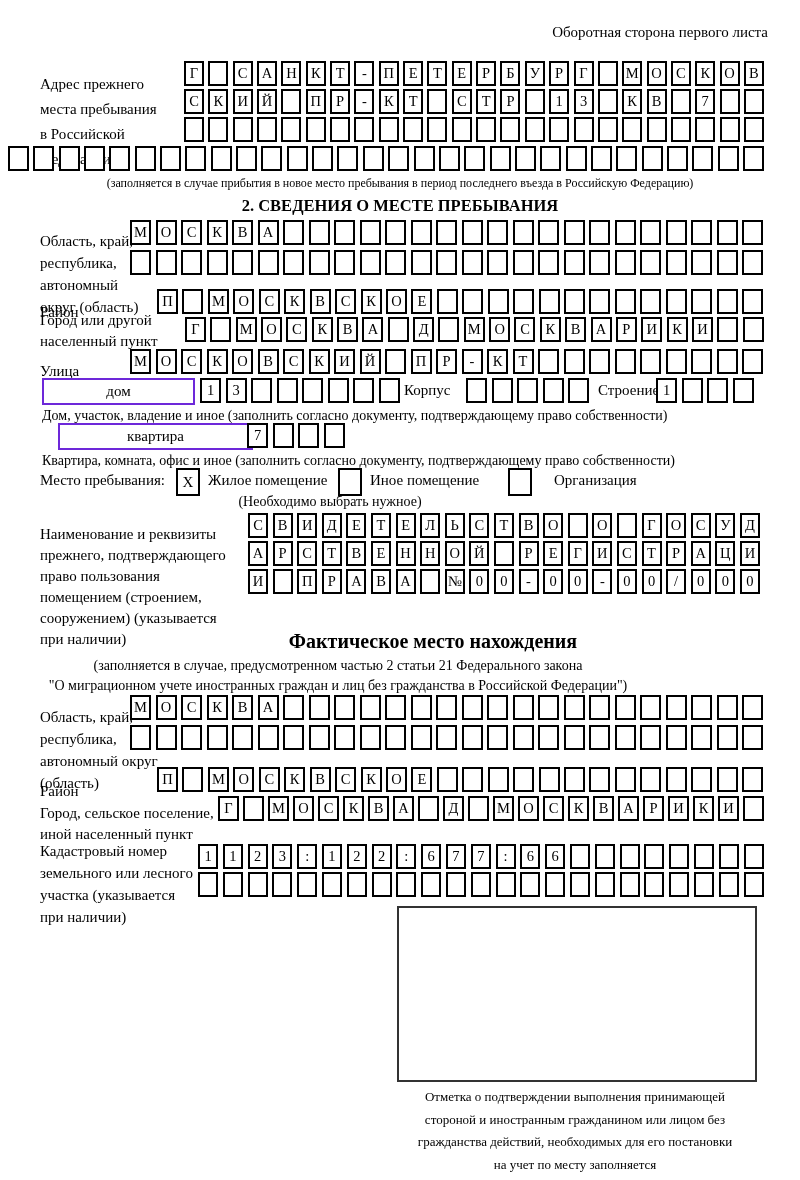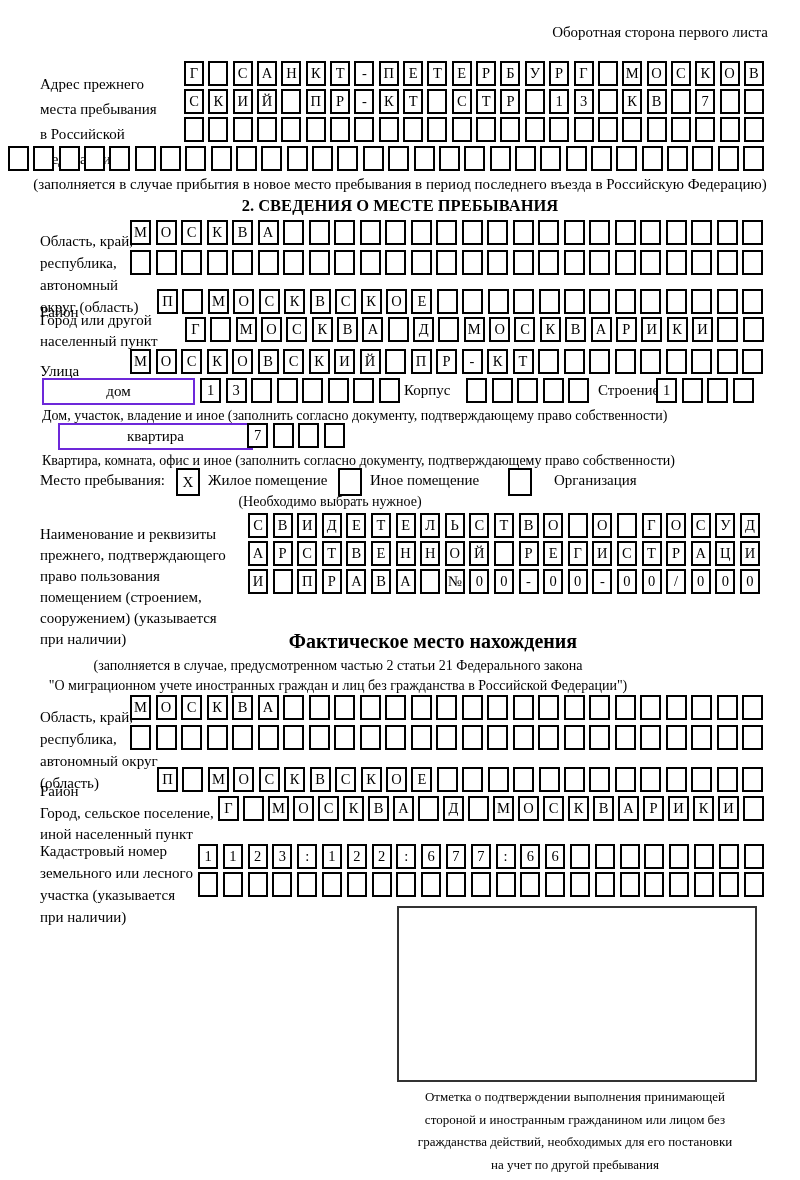--- a/index.html
+++ b/index.html
@@ -5,21 +5,21 @@
   html,body{margin:0;padding:0;background:#fff;}
   #form{position:relative;width:800px;height:1180px;background:#ffffff;
         font-family:"Liberation Serif","DejaVu Serif",serif;color:#000;overflow:hidden;}
   .abs{position:absolute;}
   .row{position:absolute;display:flex;gap:var(--g,4.4px);}
   .cell{flex:none;width:var(--cw,20px);height:25px;border:2px solid #000;box-sizing:border-box;
         display:flex;align-items:center;justify-content:center;font-size:14.5px;line-height:1;
         background:#fff;}
   .lbl{position:absolute;font-size:15px;line-height:22px;white-space:nowrap;margin-top:10px;}
   .lbl .line{white-space:nowrap;}
-  .caption{position:absolute;font-size:15px;text-align:center;}
+  .caption{position:absolute;font-size:12px;text-align:center;}
   .title{position:absolute;font-weight:bold;text-align:center;width:800px;left:0;}
   .wbox{position:absolute;border:2px solid #6d28d9;box-sizing:border-box;height:27px;
         display:flex;align-items:center;justify-content:center;font-size:15px;background:#fff;}
   .chk{position:absolute;width:24px;height:28px;border:2px solid #000;box-sizing:border-box;
        display:flex;align-items:center;justify-content:center;font-size:15px;background:#fff;}
   .stamp{position:absolute;border:2px solid #333;box-sizing:border-box;background:#fff;}
   .inline-lbl{position:absolute;font-size:15px;white-space:nowrap;}
 </style>
 </head>
 <body>
@@ -599,16 +599,16 @@
       <span class="cell"></span>
       <span class="cell"></span>
       <span class="cell"></span>
     </div>
 
   <div class="stamp" style="left:397px;top:906px;width:360px;height:176px;"></div>
   <div class="caption" style="left:350px;top:1086px;width:450px;font-size:13px;line-height:22.5px;">
       <div class="line">Отметка о подтверждении выполнения принимающей</div>
       <div class="line">стороной и иностранным гражданином или лицом без</div>
       <div class="line">гражданства действий, необходимых для его постановки</div>
-      <div class="line">на учет по другой пребывания</div>
+      <div class="line">на учет по месту заполняется</div>
     </div>
 
 </div>
 
 </body></html>

